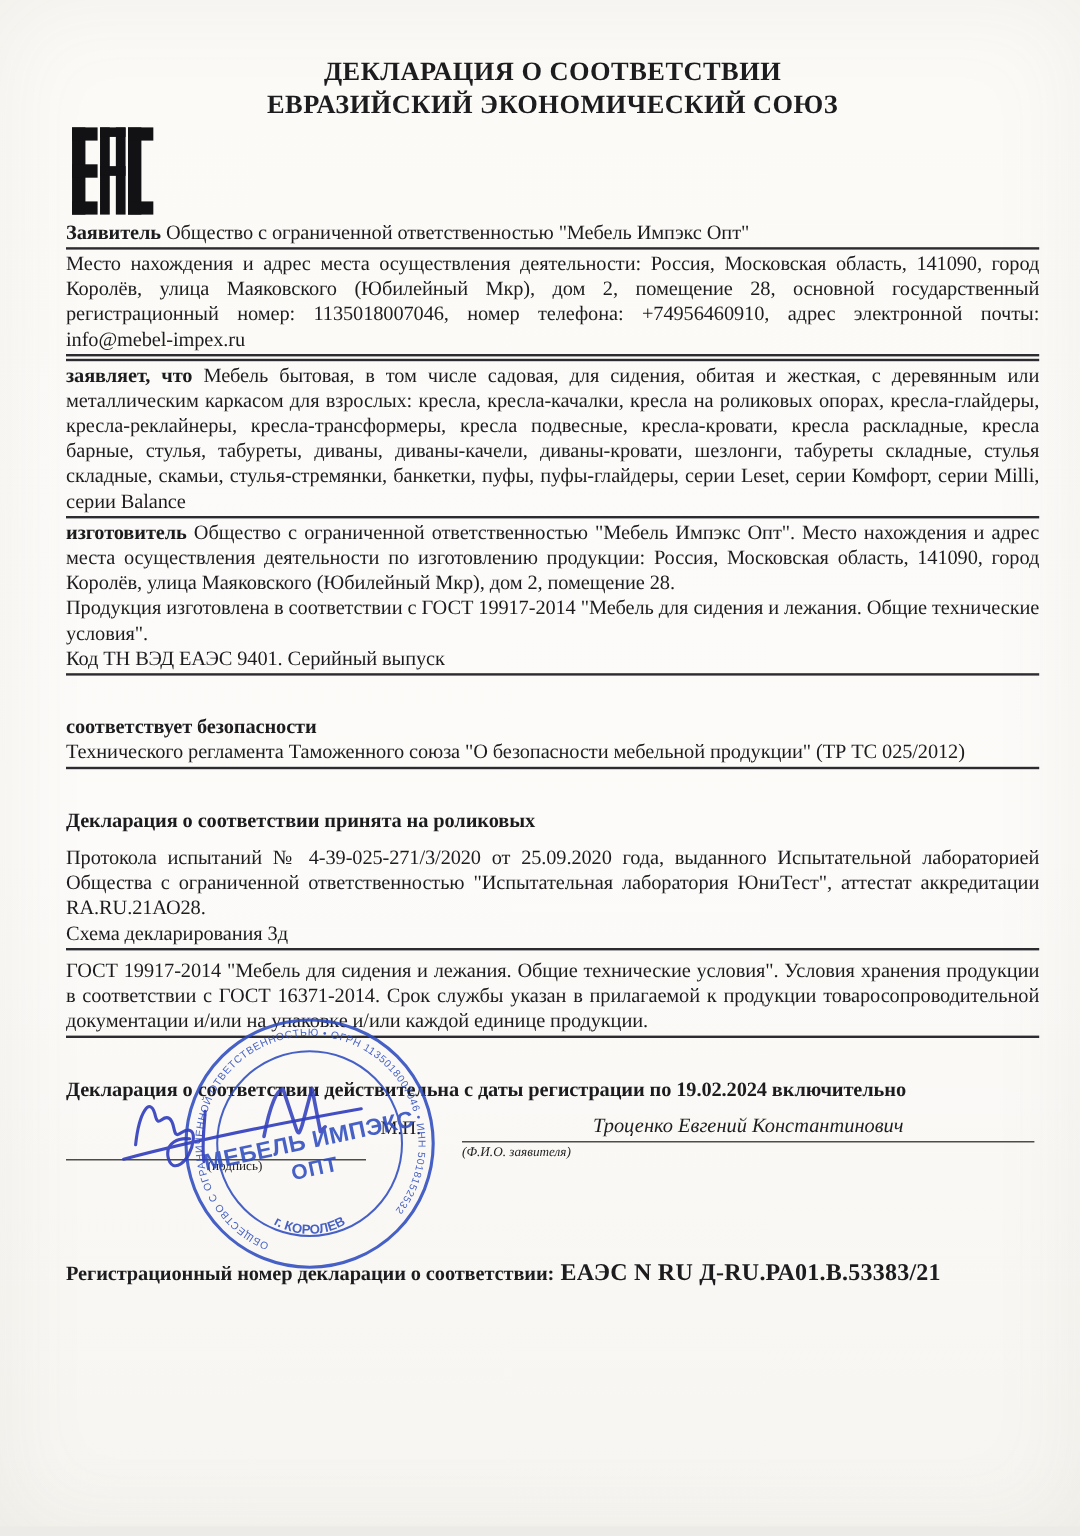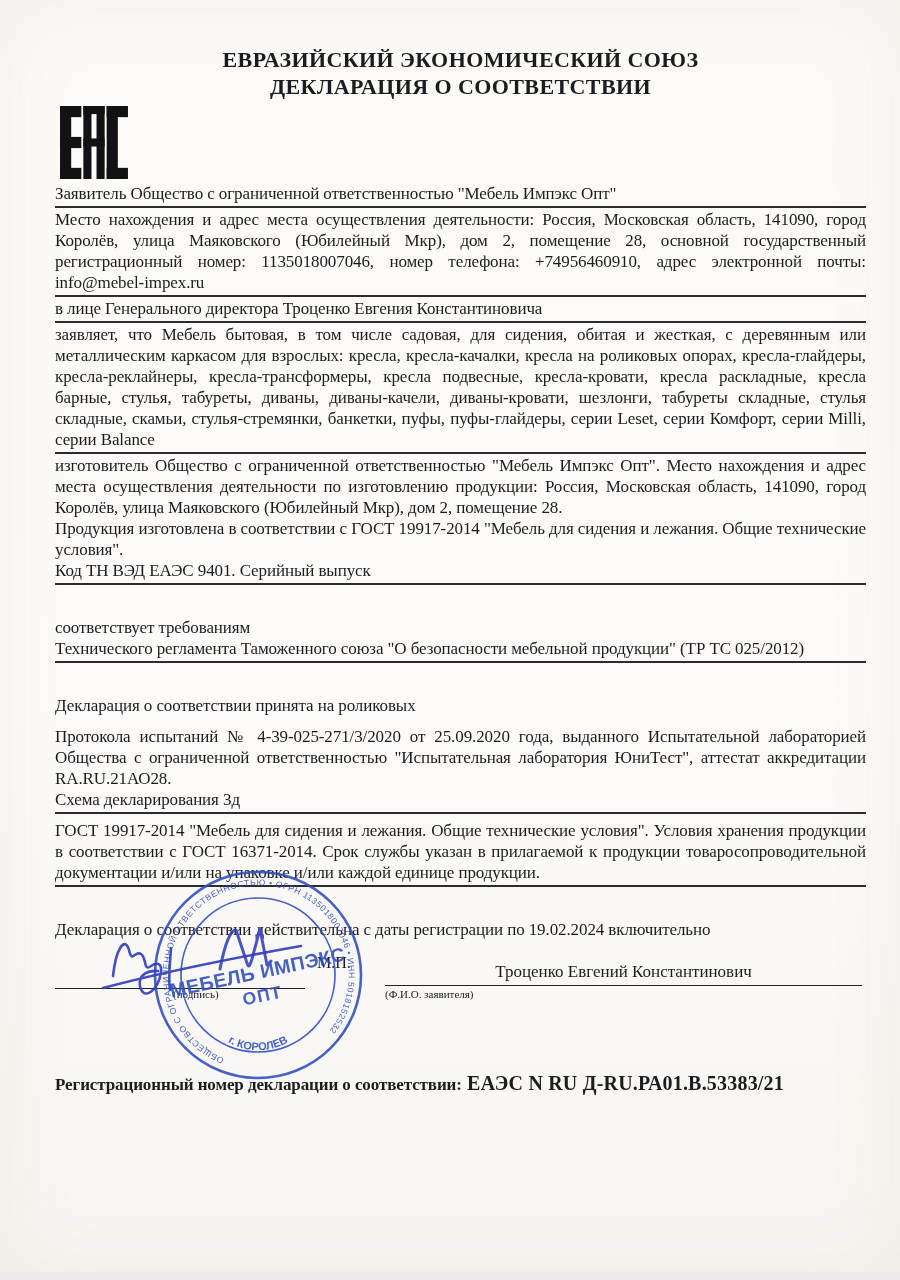--- a/index.html
+++ b/index.html
@@ -9,48 +9,48 @@
     box-shadow:inset 0 0 80px rgba(120,110,90,.08);
     font-family:"Liberation Serif","DejaVu Serif",serif;
     color:#1c1c1e;
   }
   .page::after{content:"";position:absolute;left:0;right:0;bottom:0;height:8px;background:#edebe7;}
   .inner{padding:46px 34px 0 55px;}
   .t1{text-align:center;font-weight:bold;font-size:22px;line-height:27px;letter-spacing:.4px;}
   .eac{display:block;margin:6px 0 0 5px;}
   .row{font-size:17px;line-height:21px;margin:0;letter-spacing:-.1px;}
   .just{text-align:justify;}
-  .b{font-weight:normal;margin-top:32px;}
+  .b{font-weight:bold;margin-top:32px;}
   .rule{height:0;border-top:2px solid #2b2b30;margin:2px 0 1px 0;}
   .mt4{margin-top:4px;}
   .gap10{height:10px;}
   .gap5{height:5px;}
   .sig-row{position:relative;height:100px;margin-top:6px;}
   .sig-line{position:absolute;left:0;top:42px;width:250px;border-bottom:1.5px solid #222;z-index:2;}
   .sig-caption{position:absolute;left:118px;top:42px;font-size:11px;color:#222;z-index:2;}
   .mp{position:absolute;left:262px;top:8px;font-size:16px;z-index:2;}
-  .name-block{position:absolute;left:330px;right:4px;top:16px;z-index:2;}
+  .name-block{position:absolute;left:330px;right:4px;top:4px;z-index:2;font-style:italic;}
   .name{display:block;text-align:center;font-size:17px;padding:0 6px 3px 6px;border-bottom:1.5px solid #222;}
   .name-caption{display:block;font-size:11px;margin-top:2px;color:#222;}
   .stamp-svg{position:absolute;left:92px;top:-82px;z-index:3;opacity:.88;}
   .sign-svg{position:absolute;left:28px;top:-28px;z-index:4;opacity:.92;}
   .reg{margin-top:26px;font-size:17px;font-weight:bold;letter-spacing:-.1px;}
   .reg .val{font-size:20px;letter-spacing:.2px;}
   .date{margin-top:9px;font-size:17px;font-weight:bold;letter-spacing:-.1px;}
   .stamp-text{font-family:"Liberation Sans","DejaVu Sans",sans-serif;}
 </style>
 </head>
 <body>
 
 <div class="page">
   <div class="inner">
 
     <div>
+      <div class="t1">ДЕКЛАРАЦИЯ О СООТВЕТСТВИИ</div>
       <div class="t1">ЕВРАЗИЙСКИЙ ЭКОНОМИЧЕСКИЙ СОЮЗ</div>
-      <div class="t1">ДЕКЛАРАЦИЯ О СООТВЕТСТВИИ</div>
     </div>
 
     <svg class="eac" width="68" height="73" viewBox="0 0 67 72" fill="#121214">
       <rect x="0" y="0" width="11" height="72"></rect>
         <rect x="0" y="0" width="21" height="11"></rect>
         <rect x="0" y="30.5" width="21" height="11"></rect>
         <rect x="0" y="61" width="21" height="11"></rect>
       <rect x="23" y="0" width="8" height="72"></rect>
         <rect x="36" y="0" width="8" height="72"></rect>
         <rect x="23" y="0" width="21" height="8"></rect>
@@ -59,32 +59,31 @@
         <rect x="46" y="0" width="21" height="11"></rect>
         <rect x="46" y="61" width="21" height="11"></rect>
     </svg>
 
     <p class="row mt4"><span class="b">Заявитель</span><span> Общество с ограниченной ответственностью "Мебель Импэкс Опт"</span></p>
     <div class="rule"></div>
 
     <p class="row just">Место нахождения и адрес места осуществления деятельности: Россия, Московская область, 141090, город Королёв, улица Маяковского (Юбилейный Мкр), дом 2, помещение 28, основной государственный регистрационный номер: 1135018007046, номер телефона: +74956460910, адрес электронной почты: info@mebel-impex.ru</p>
     <div class="rule"></div>
 
-    <p class="row"><span class="b">в лице</span><span> Генерального директора Троценко Евгения Константиновича</span></p>
     <div class="rule"></div>
 
     <p class="row just"><span class="b">заявляет, что</span><span> Мебель бытовая, в том числе садовая, для сидения, обитая и жесткая, с деревянным или металлическим каркасом для взрослых: кресла, кресла-качалки, кресла на роликовых опорах, кресла-глайдеры, кресла-реклайнеры, кресла-трансформеры, кресла подвесные, кресла-кровати, кресла раскладные, кресла барные, стулья, табуреты, диваны, диваны-качели, диваны-кровати, шезлонги, табуреты складные, стулья складные, скамьи, стулья-стремянки, банкетки, пуфы, пуфы-глайдеры, серии Leset, серии Комфорт, серии Milli, серии Balance</span></p>
     <div class="rule"></div>
 
     <p class="row just"><span class="b">изготовитель</span><span> Общество с ограниченной ответственностью "Мебель Импэкс Опт". Место нахождения и адрес места осуществления деятельности по изготовлению продукции: Россия, Московская область, 141090, город Королёв, улица Маяковского (Юбилейный Мкр), дом 2, помещение 28.</span></p>
     <p class="row just">Продукция изготовлена в соответствии с ГОСТ 19917-2014 "Мебель для сидения и лежания. Общие технические условия".</p>
     <p class="row">Код ТН ВЭД ЕАЭС 9401. Серийный выпуск</p>
     <div class="rule"></div>
 
-    <p class="row b">соответствует требованиям</p>
+    <p class="row b">соответствует безопасности</p>
     <p class="row just">Технического регламента Таможенного союза "О безопасности мебельной продукции" (ТР ТС 025/2012)</p>
     <div class="rule"></div>
 
     <p class="row b">Декларация о соответствии принята на роликовых</p>
     <div class="gap10"></div>
     <p class="row just">Протокола испытаний № 4-39-025-271/3/2020 от 25.09.2020 года, выданного Испытательной лабораторией Общества с ограниченной ответственностью "Испытательная лаборатория ЮниТест", аттестат аккредитации RA.RU.21АО28.</p>
     <p class="row">Схема декларирования 3д</p>
     <div class="rule"></div>
 
     <div class="gap5"></div>

